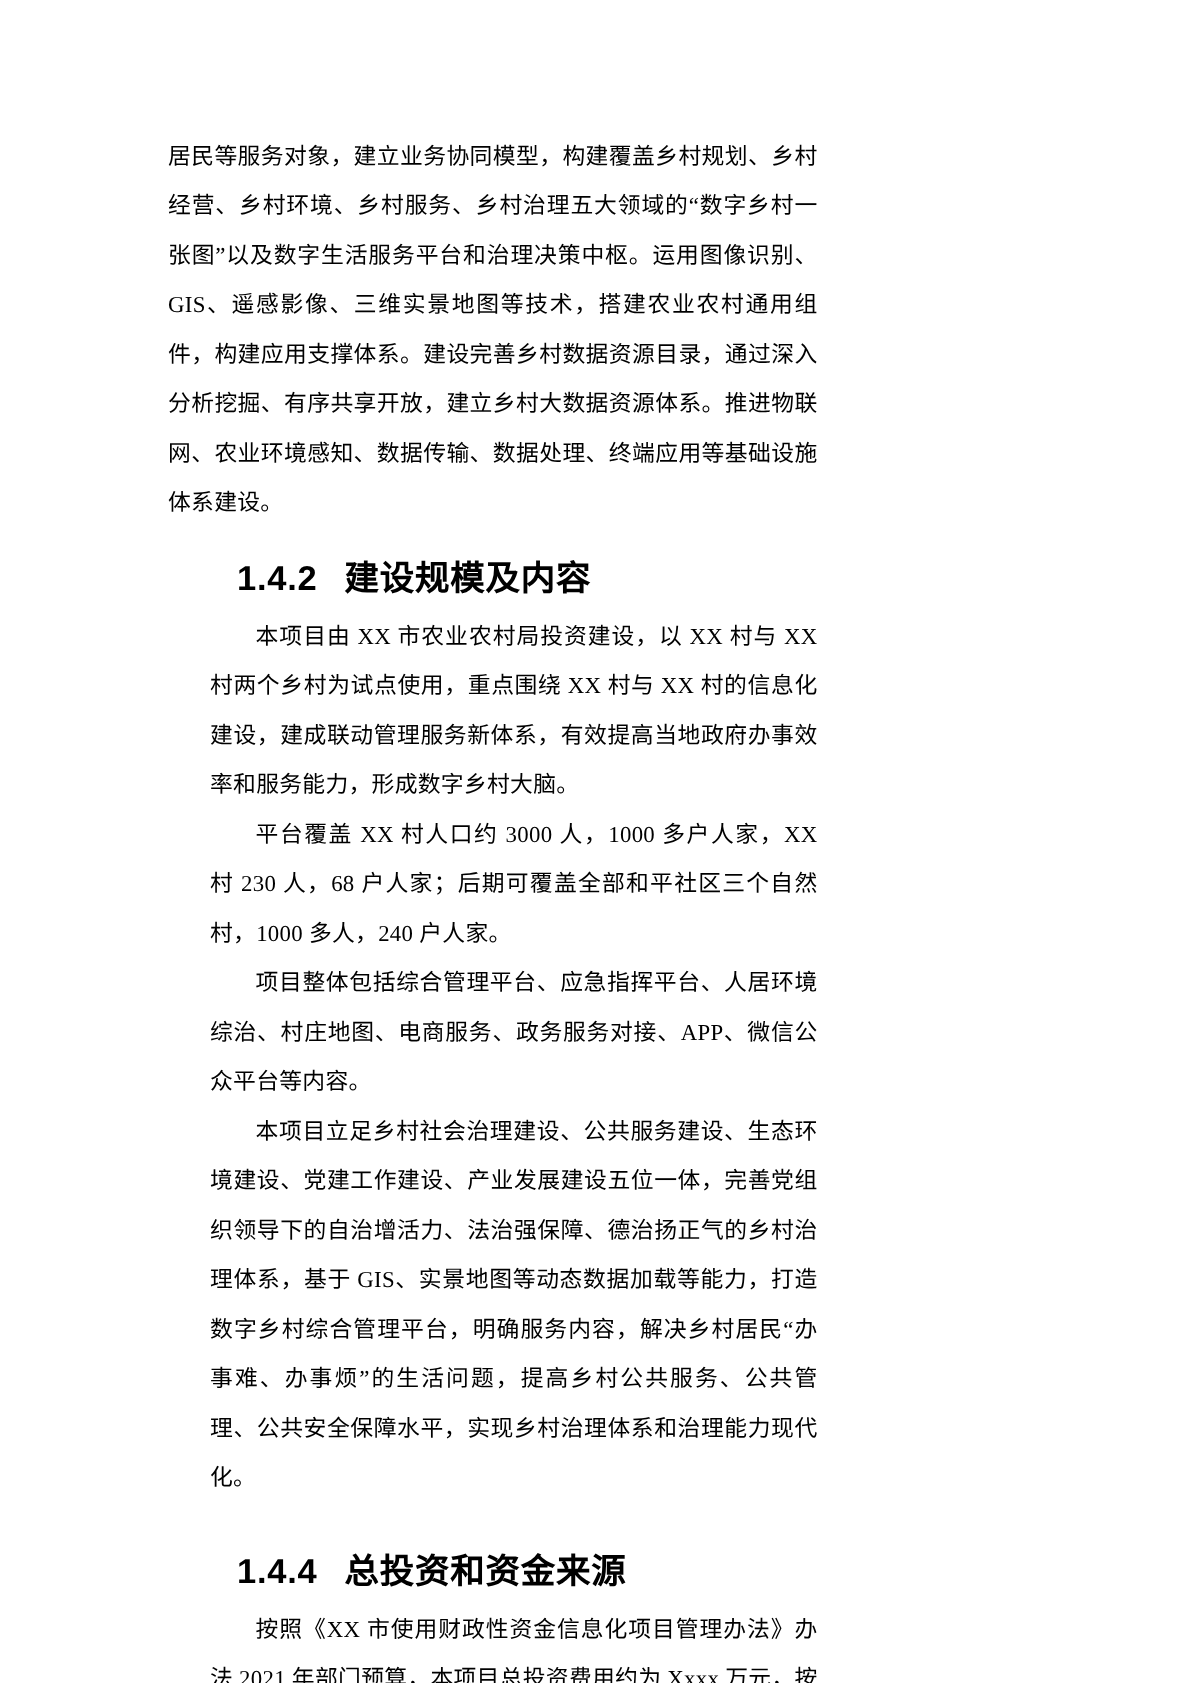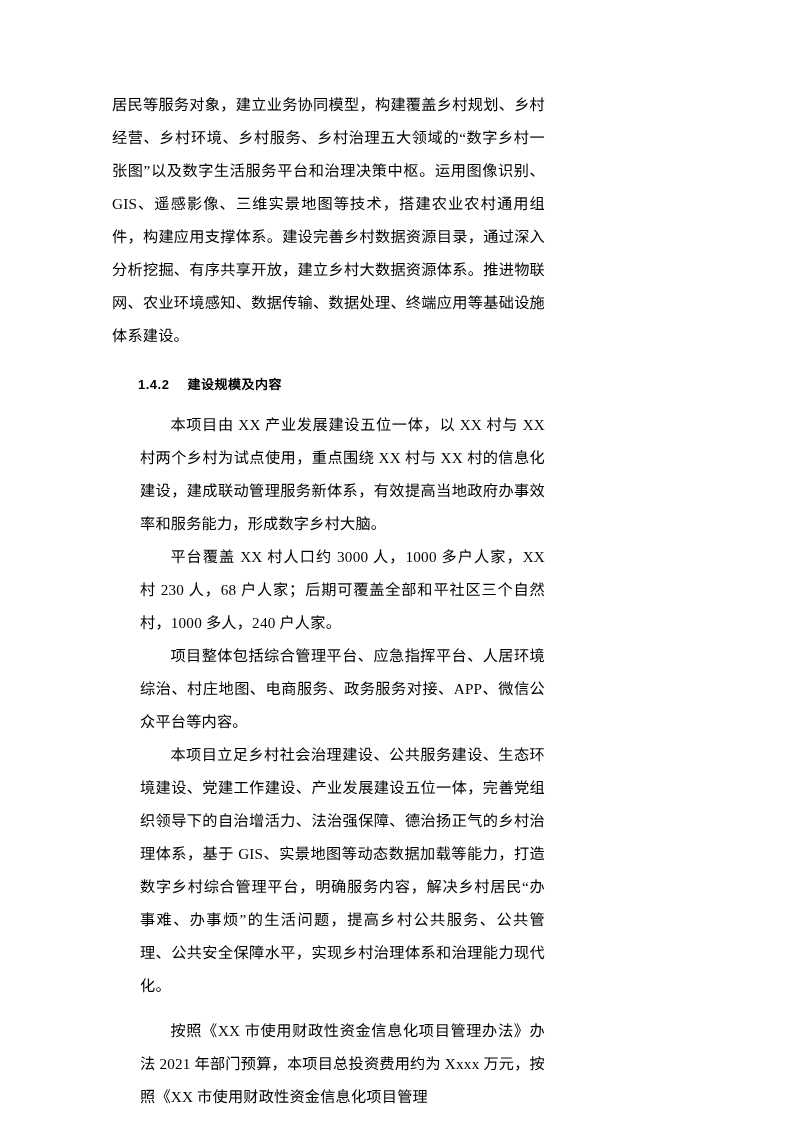--- a/index.html
+++ b/index.html
@@ -37,21 +37,21 @@
   p.cont {
     margin: 0;
     text-align: justify;
     text-justify: inter-ideograph;
     text-indent: 0;
     letter-spacing: 0.2px;
   }
   h2.heading {
     margin: 14px 0 4px 0;
     font-family: "Liberation Sans", "DejaVu Sans", sans-serif;
-    font-size: 13px;
+    font-size: 23px;
     font-weight: bold;
     line-height: 38px;
     text-indent: 2em;
     letter-spacing: 0.5px;
   }
   h2.heading .num {
     font-family: "Liberation Sans", "DejaVu Sans", sans-serif;
     font-weight: bold;
     margin-right: 18px;
   }
@@ -66,29 +66,32 @@
 <div class="page">
   <div class="doc-body">
 
     <p class="cont">居民等服务对象，建立业务协同模型，构建覆盖乡村规划、乡村经营、乡村环境、乡村服务、乡村治理五大领域的“数字乡村一张图”以及数字生活服务平台和治理决策中枢。运用图像识别、GIS、遥感影像、三维实景地图等技术，搭建农业农村通用组件，构建应用支撑体系。建设完善乡村数据资源目录，通过深入分析挖掘、有序共享开放，建立乡村大数据资源体系。推进物联网、农业环境感知、数据传输、数据处理、终端应用等基础设施体系建设。</p>
 
     <h2 class="heading">
       <span class="num">1.4.2</span><span>建设规模及内容</span>
     </h2>
 
     <div class="indent-block">
-      <p class="para">本项目由 XX 产业发展建设五位一体，以 XX 村与 XX 村两个乡村为试点使用，重点围绕 XX 村与 XX 村的信息化建设，建成联动管理服务新体系，有效提高当地政府办事效率和服务能力，形成数字乡村大脑。</p>
+      <p class="para">本项目由 XX 市农业农村局投资建设，以 XX 村与 XX 村两个乡村为试点使用，重点围绕 XX 村与 XX 村的信息化建设，建成联动管理服务新体系，有效提高当地政府办事效率和服务能力，形成数字乡村大脑。</p>
       <p class="para">平台覆盖 XX 村人口约 3000 人，1000 多户人家，XX 村 230 人，68 户人家；后期可覆盖全部和平社区三个自然村，1000 多人，240 户人家。</p>
       <p class="para">项目整体包括综合管理平台、应急指挥平台、人居环境综治、村庄地图、电商服务、政务服务对接、APP、微信公众平台等内容。</p>
       <p class="para">本项目立足乡村社会治理建设、公共服务建设、生态环境建设、党建工作建设、产业发展建设五位一体，完善党组织领导下的自治增活力、法治强保障、德治扬正气的乡村治理体系，基于 GIS、实景地图等动态数据加载等能力，打造数字乡村综合管理平台，明确服务内容，解决乡村居民“办事难、办事烦”的生活问题，提高乡村公共服务、公共管理、公共安全保障水平，实现乡村治理体系和治理能力现代化。</p>
     </div>
 
 
 
     <div class="spacer-md"></div>
 
+    <h2 class="heading">
+      <span class="num">1.4.4</span><span>总投资和资金来源</span>
+    </h2>
 
     <div class="indent-block">
       <p class="para">按照《XX 市使用财政性资金信息化项目管理办法》办法 2021 年部门预算，本项目总投资费用约为 Xxxx 万元，按照《XX 市使用财政性资金信息化项目管理</p>
     </div>
 
   </div>
 </div>
 
 </body></html>

